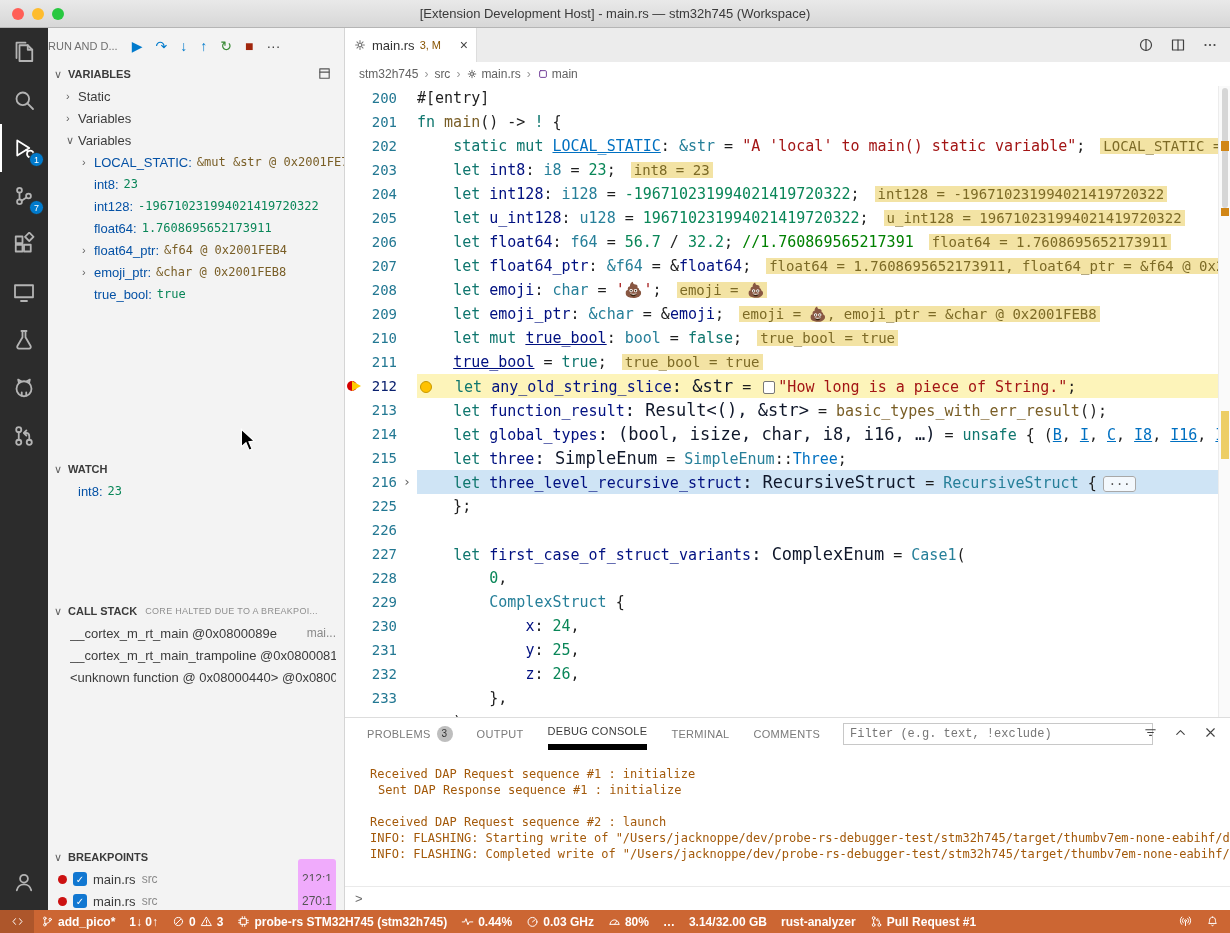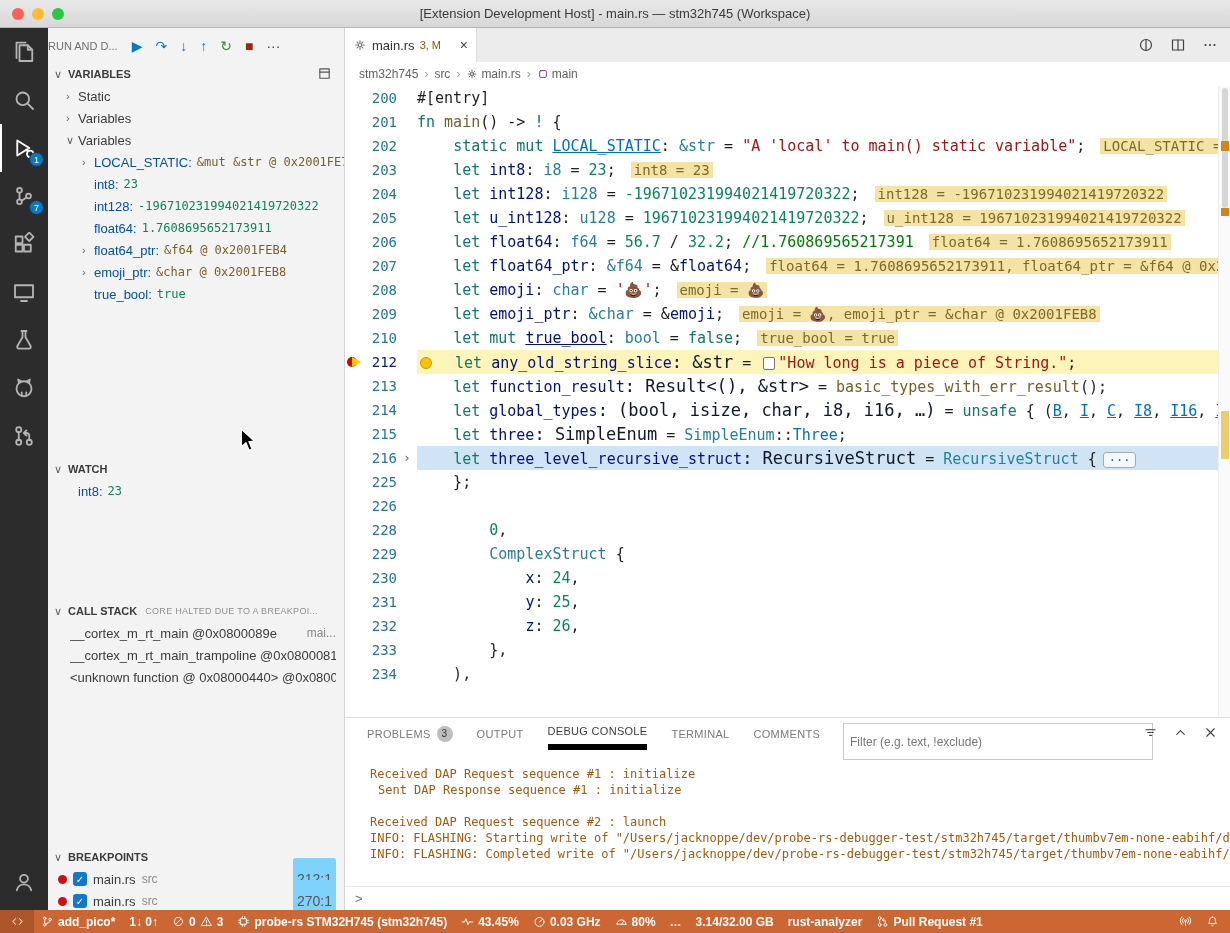--- a/index.html
+++ b/index.html
@@ -49,21 +49,21 @@
   .vval { font-family:"DejaVu Sans Mono", monospace; font-size:12px; margin-left:5px; }
   .v-num{color:#098658} .v-addr{color:#795e26} .v-plain{color:#333}
   .frame-row { height:22px; padding:0 8px 0 22px; display:flex; align-items:center; font-size:13px; cursor:pointer; }
   .frame-label { white-space:nowrap; overflow:hidden; flex:1; }
   .frame-file { color:#8a8a8a; font-size:12px; margin-left:6px; flex:none; }
   .bp-row { height:22px; display:flex; align-items:center; padding:0 8px 0 10px; gap:6px; cursor:pointer; }
   .bp-dot-s { width:9px; height:9px; border-radius:50%; background:#cc1111; flex:none; }
   .bp-check { width:14px; height:14px; background:#1177d1; border-radius:3px; color:#fff; font-size:10px;
     display:flex; align-items:center; justify-content:center; flex:none; }
   .bp-dir { color:#8a8a8a; font-size:12px; }
-  .bp-loc { margin-left:auto; color:#555; font-size:14px; background:#7dd3fc; border-radius:3px; padding:13px 4px; }
+  .bp-loc { margin-left:auto; color:#555; font-size:12px; background:#f0abfc; border-radius:3px; padding:13px 4px; }
 
   
   .editor { position:absolute; left:345px; top:28px; right:0; height:689px; background:#fff; }
   .tabbar { height:34px; background:#ececec; display:flex; align-items:stretch; }
   .tab { width:132px; background:#fff; display:flex; align-items:center; padding:0 8px; gap:5px;
     border-right:1px solid #ddd; font-size:13px; color:#333; cursor:pointer; }
   .tab-icon { color:#757575; display:flex; } .tab-icon svg{width:14px;height:14px}
   .tab-deco { color:#895503; font-size:11px; }
   .tab-close { margin-left:auto; color:#444; font-size:14px; cursor:pointer; }
   .tab-actions { margin-left:auto; display:flex; gap:16px; align-items:center; padding-right:12px; color:#424242; }
@@ -101,22 +101,22 @@
   .thumb{position:absolute;left:3px;top:2px;width:6px;height:120px;background:rgba(0,0,0,.14);border-radius:3px}
 
   
   .panel { position:absolute; left:345px; top:717px; right:0; height:193px; background:#fff; border-top:1px solid #ddd; }
   .panel-tabs { height:32px; display:flex; align-items:stretch; padding-left:22px; gap:24px;
     font-size:11px; color:#7a7a7a; letter-spacing:.3px; }
   .ptab { display:flex; align-items:center; gap:6px; cursor:pointer; border-bottom:1px solid transparent; }
   .ptab.active { color:#3b3b3b; border-bottom:6px solid #000000; }
   .ptab-badge { background:#bebebe; color:#333; width:16px; height:16px; border-radius:50%; font-size:10px;
     display:flex; align-items:center; justify-content:center; }
-  .panel-filter { position:absolute; left:498px; top:5px; width:310px; height:37px; border:1px solid #c8c8c8;
-    background:#fff; font-size:12px; padding:0 6px; color:#333; font-family:Liberation Sans, sans-serif; }
+  .panel-filter { position:absolute; left:498px; top:5px; width:310px; height:22px; border:1px solid #c8c8c8;
+    background:#fff; font-size:12px; padding:0 6px; color:#333; font-family:Liberation Mono, monospace; }
   .panel-filter::placeholder { color:#767676; }
   .panel-actions { position:absolute; right:12px; top:7px; display:flex; gap:15px; color:#424242; }
   .panel-actions svg { width:15px; height:15px; cursor:pointer; }
   .console { position:absolute; top:36px; left:0; right:0; bottom:26px; overflow:hidden;
     font-family:"DejaVu Sans Mono", monospace; font-size:12px; color:var(--console_fg,#a3590a);
     line-height:16px; padding:12px 0 0 25px; }
   .console-line { white-space:pre; }
   .prompt-row { position:absolute; bottom:0; left:0; right:0; height:24px; border-top:1px solid #eaeaea;
     display:flex; align-items:center; padding-left:10px; color:#6a6a6a; font-size:13px; }
 
@@ -493,20 +493,26 @@
           <div class="numcol">209</div>
           <div class="foldcol"></div>
           <div class="codetext"><span class="tok-pun">    </span><span class="tok-kw">let </span><span class="tok-var">emoji_ptr</span><span class="tok-pun">: </span><span class="tok-ty">&amp;char</span><span class="tok-pun"> = </span><span class="tok-pun">&amp;</span><span class="tok-var">emoji</span><span class="tok-pun">; </span><span class="tok-chip">emoji = 💩, emoji_ptr = &amp;char @ 0x2001FEB8</span></div>
         </div>
         <div class="line">
           <div class="bpcol"></div>
           <div class="numcol">210</div>
           <div class="foldcol"></div>
           <div class="codetext"><span class="tok-pun">    </span><span class="tok-kw">let </span><span class="tok-kw">mut </span><span class="tok-varm">true_bool</span><span class="tok-pun">: </span><span class="tok-ty">bool</span><span class="tok-pun"> = </span><span class="tok-kw">false</span><span class="tok-pun">; </span><span class="tok-chip">true_bool = true</span></div>
         </div>
+        <div class="line">
+          <div class="bpcol"></div>
+          <div class="numcol">211</div>
+          <div class="foldcol"></div>
+          <div class="codetext"><span class="tok-pun">    </span><span class="tok-varm">true_bool</span><span class="tok-pun"> = </span><span class="tok-kw">true</span><span class="tok-pun">; </span><span class="tok-chip">true_bool = true</span></div>
+        </div>
         <div class="line cur">
           <div class="bpcol">
             <span class="bp-dot"></span>
             <span class="bp-arrow"></span>
           </div>
           <div class="numcol">212</div>
           <div class="foldcol"></div>
           <div class="codetext"><span class="bulb"></span><span class="tok-pun">  </span><span class="tok-kw">let </span><span class="tok-var">any_old_string_slice</span><span class="tok-inlay">: &amp;str</span><span class="tok-pun"> = </span><span class="flagicon"></span><span class="tok-str">"How long is a piece of String."</span><span class="tok-pun">;</span></div>
         </div>
         <div class="line">
@@ -537,20 +543,26 @@
           <div class="bpcol"></div>
           <div class="numcol">225</div>
           <div class="foldcol"></div>
           <div class="codetext"><span class="tok-pun">    };</span></div>
         </div>
         <div class="line">
           <div class="bpcol"></div>
           <div class="numcol">226</div>
           <div class="foldcol"></div>
           <div class="codetext"></div>
+        </div>
+        <div class="line">
+          <div class="bpcol"></div>
+          <div class="numcol">227</div>
+          <div class="foldcol"></div>
+          <div class="codetext"><span class="tok-pun">    </span><span class="tok-kw">let </span><span class="tok-var">first_case_of_struct_variants</span><span class="tok-inlay">: ComplexEnum</span><span class="tok-pun"> = </span><span class="tok-ty">Case1</span><span class="tok-pun">(</span></div>
         </div>
         <div class="line">
           <div class="bpcol"></div>
           <div class="numcol">228</div>
           <div class="foldcol"></div>
           <div class="codetext"><span class="tok-pun">        </span><span class="tok-num">0</span><span class="tok-pun">,</span></div>
         </div>
         <div class="line">
           <div class="bpcol"></div>
           <div class="numcol">229</div>
@@ -693,21 +705,21 @@
             </svg>
           </span>
           <span>probe-rs STM32H745 (stm32h745)</span>
         </div>
         <div class="sb-item">
           <span style="display: inline-flex;">
             <svg viewBox="0 0 16 16" fill="none" stroke="currentColor" stroke-width="1.2" stroke-linecap="round" stroke-linejoin="round">
               <path d="M1.5 8.5h3l1.6-4 2.4 7.5 1.7-3.5h4.3"></path>
             </svg>
           </span>
-          <span>43.45%</span>
+          <span>0.44%</span>
         </div>
         <div class="sb-item">
           <span style="display: inline-flex;">
             <svg viewBox="0 0 16 16" fill="none" stroke="currentColor" stroke-width="1.2" stroke-linecap="round" stroke-linejoin="round">
               <circle cx="8" cy="8.5" r="5.5"></circle>
               <path d="M8 8.5l3.2-2.6"></path>
             </svg>
           </span>
           <span>0.03 GHz</span>
         </div>

